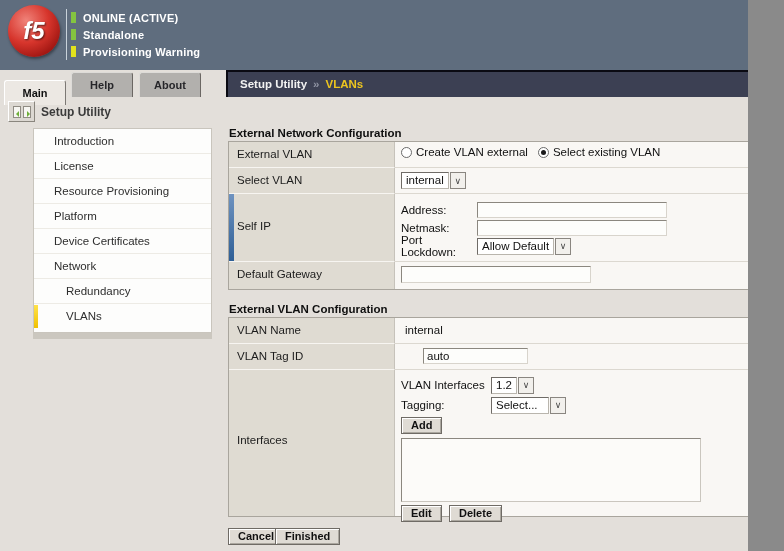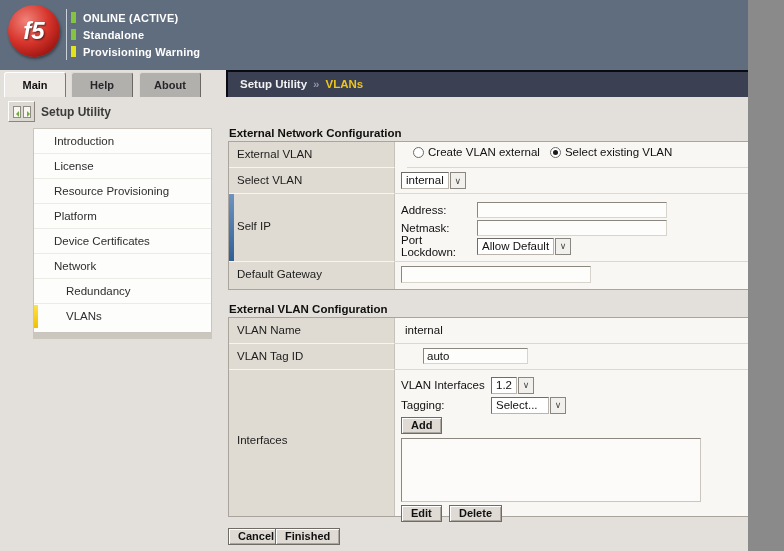--- a/index.html
+++ b/index.html
@@ -16,21 +16,21 @@
   .st-row{display:flex;align-items:center;height:17px;}
   .st-bar{width:5px;height:11px;margin-right:7px;}
   .st-txt{color:#fff;font-size:11px;font-weight:bold;letter-spacing:.2px;}
 
   
   .tab{position:absolute;top:72px;height:25px;width:62px;text-align:center;line-height:24px;
     font-size:11px;font-weight:bold;color:#26262a;border-radius:3px 3px 0 0;cursor:default;}
   .tab.inactive{background:#b2b0ad;border-top:1px solid #dddbd8;border-left:1px solid #dddbd8;
     border-right:1px solid #6b6763;}
   .tab.active{background:#ece8e3;border-top:1px solid #fff;border-left:1px solid #fff;
-    border-right:1px solid #7c7874;color:#111;}
+    border-right:1px solid #7c7874;color:#111;margin-top:8px;}
 
   
   .crumbbar{position:absolute;left:226px;top:70px;width:558px;height:27px;background:#3c4053;
     border-top:2px solid #0a0a12;border-left:2px solid #0a0a12;line-height:24px;padding-left:12px;
     font-size:11.5px;font-weight:bold;}
   .crumb-sec{color:#f2f2f2;}
   .crumb-sep{color:#8e92a2;padding:0 6px;}
   .crumb-cur{color:#edc51f;}
 
   
@@ -130,21 +130,21 @@
       <span>VLANs</span>
     </div>
   </div>
   <div class="side-foot"></div>
 
   <div class="sec-title" style="top:127px;">External Network Configuration</div>
 
   <div class="cfg" style="top:141px;">
     <div class="row">
       <div class="cell-l" style="height:26px;">External VLAN</div>
-      <div class="cell-v" style="height:26px;margin-left:12px;">
+      <div class="cell-v" style="height:26px;">
         <span class="radio"></span><span class="rlabel">Create VLAN external</span><span class="radio on"></span><span class="rlabel">Select existing VLAN</span>
       </div>
     </div>
     <div class="row">
       <div class="cell-l" style="height:26px;">Select VLAN</div>
       <div class="cell-v" style="height:26px;">
         <span class="sel">
           <span class="sel-val" style="min-width:46px;">internal</span>
           <span class="sel-btn">∨</span>
         </span>

